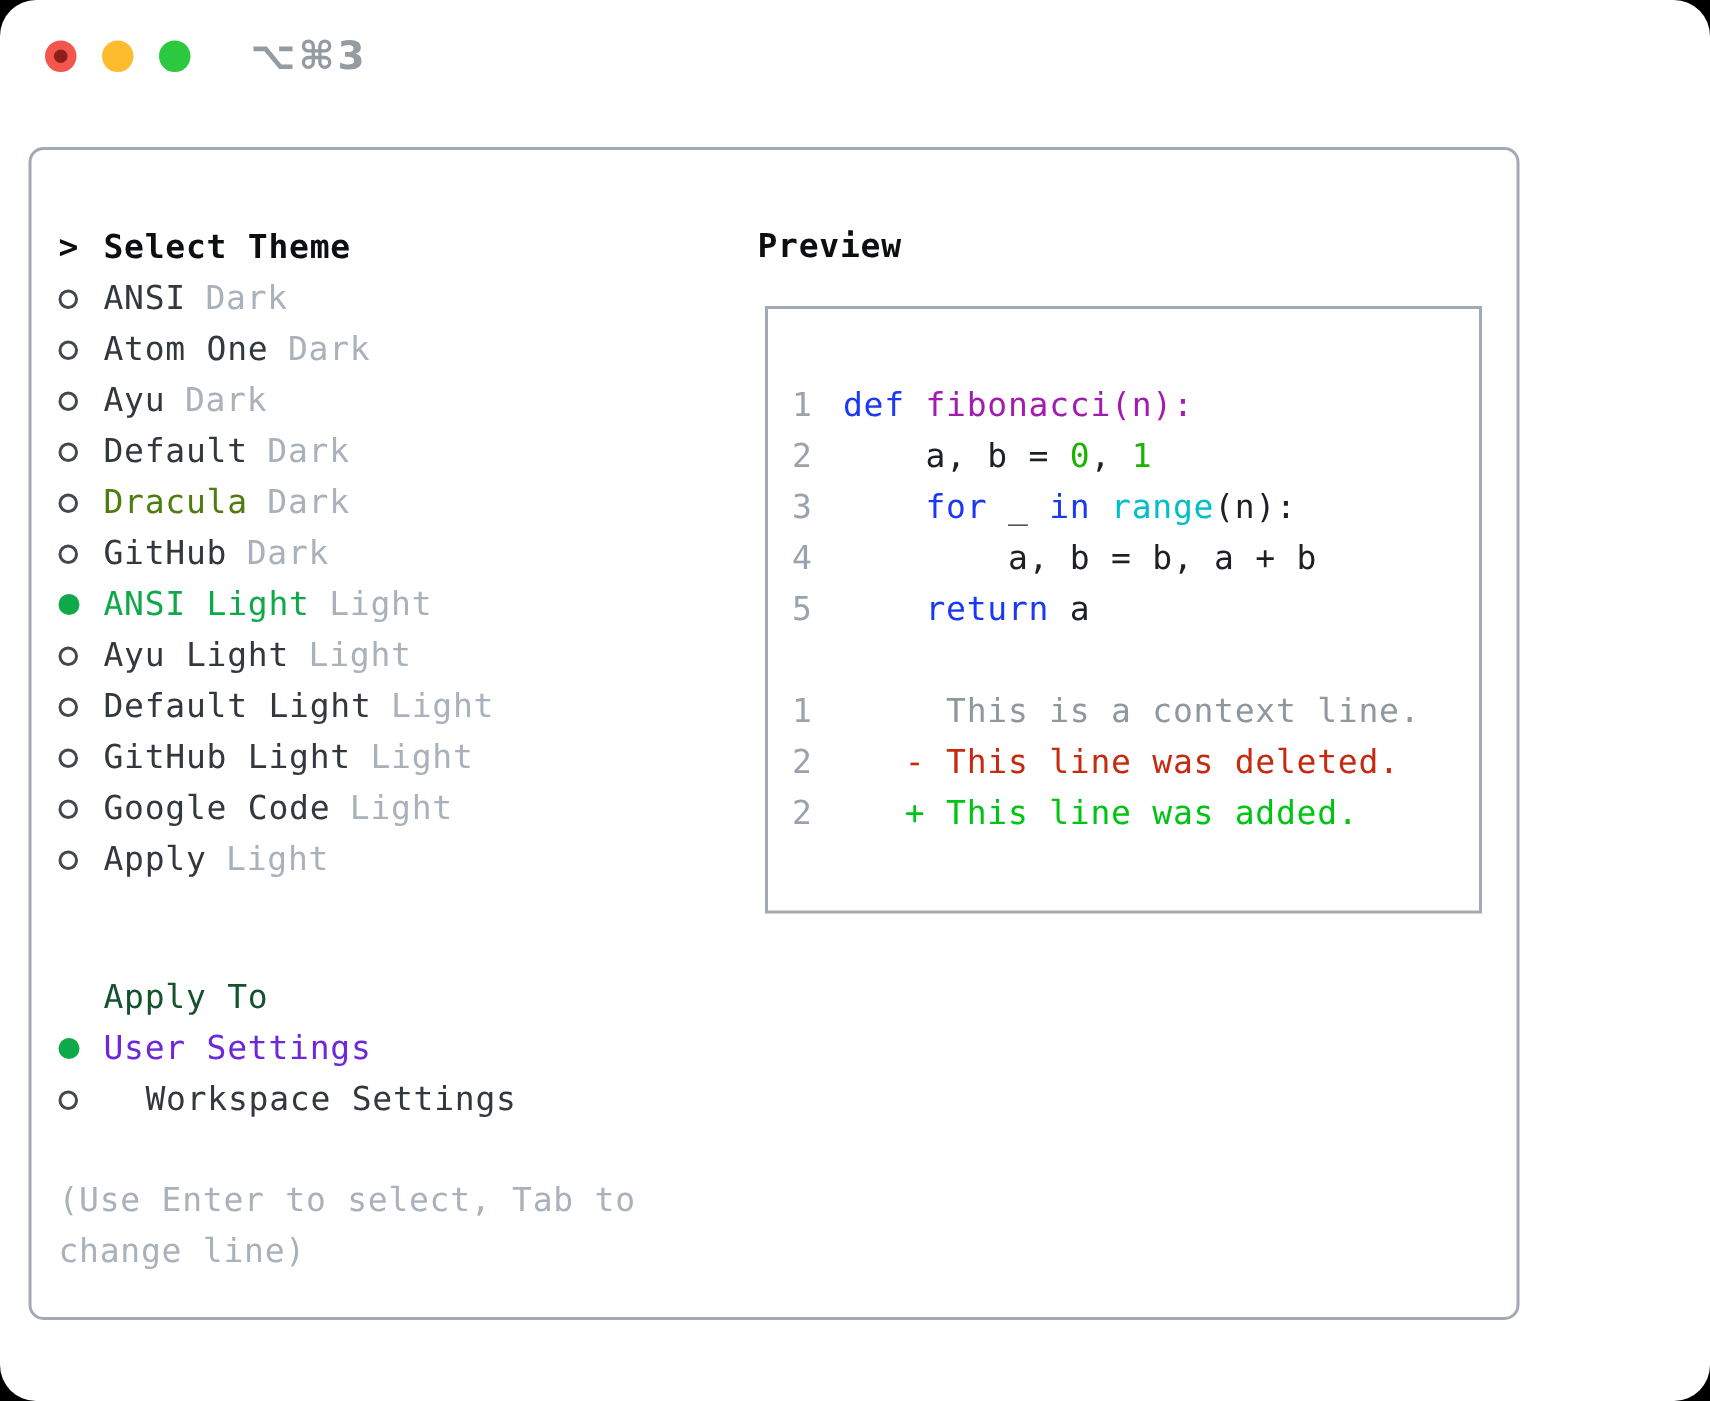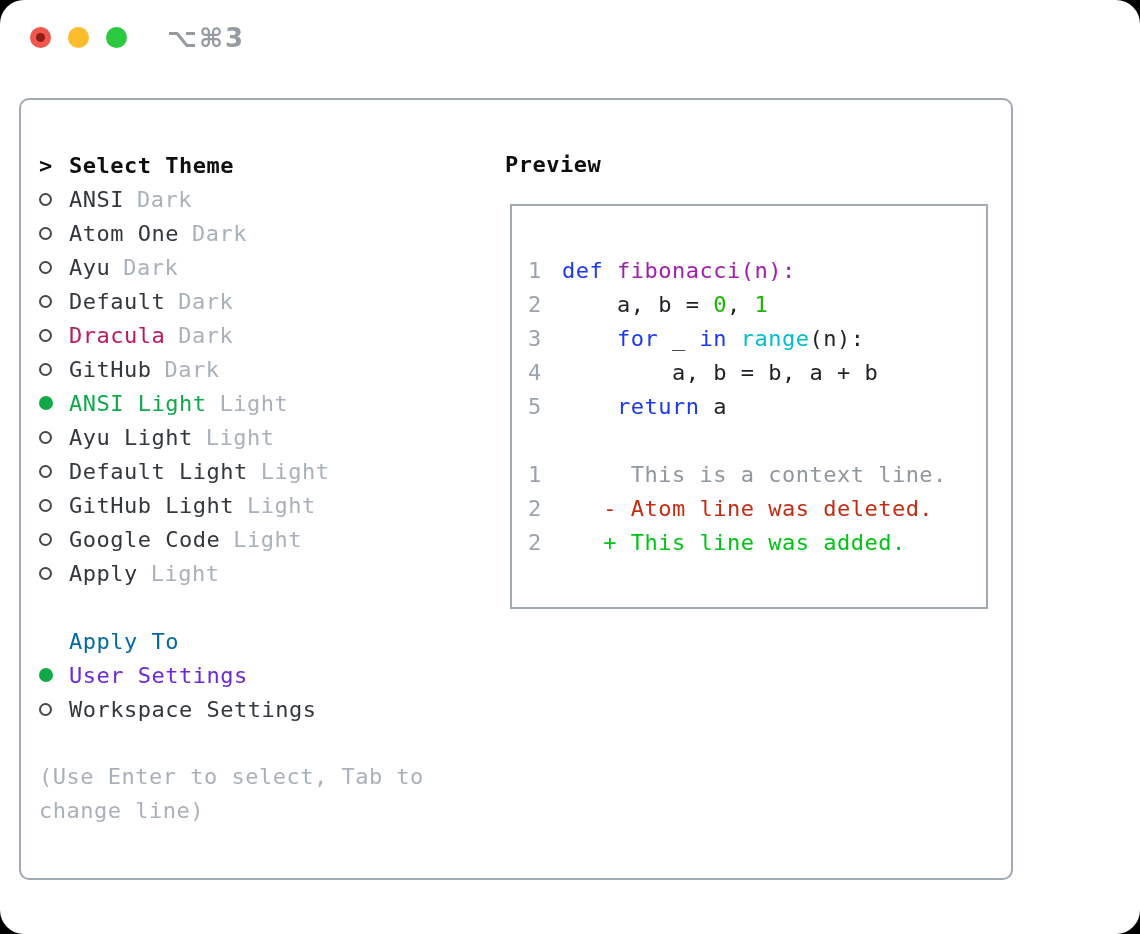--- a/index.html
+++ b/index.html
@@ -59,39 +59,39 @@
     <div class="list">
       <div class="row header">
         <span class="marker"><span class="prompt">&gt;</span></span>
         <span>Select Theme</span>
       </div>
       <div id="theme-items">
           <div class="row"><span class="marker"><span class="ring"></span></span><span style="color: rgb(51, 56, 62);">ANSI</span><span class="variant" style="color: rgb(169, 177, 187);">Dark</span></div>
           <div class="row"><span class="marker"><span class="ring"></span></span><span style="color: rgb(51, 56, 62);">Atom One</span><span class="variant" style="color: rgb(169, 177, 187);">Dark</span></div>
           <div class="row"><span class="marker"><span class="ring"></span></span><span style="color: rgb(51, 56, 62);">Ayu</span><span class="variant" style="color: rgb(169, 177, 187);">Dark</span></div>
           <div class="row"><span class="marker"><span class="ring"></span></span><span style="color: rgb(51, 56, 62);">Default</span><span class="variant" style="color: rgb(169, 177, 187);">Dark</span></div>
-          <div class="row"><span class="marker"><span class="ring"></span></span><span style="color: #be185d;">Dracula</span><span class="variant" style="color: rgb(169, 177, 187);">Dark</span></div>
+          <div class="row"><span class="marker"><span class="ring"></span></span><span style="color: #4d7c0f;">Dracula</span><span class="variant" style="color: rgb(169, 177, 187);">Dark</span></div>
           <div class="row"><span class="marker"><span class="ring"></span></span><span style="color: rgb(51, 56, 62);">GitHub</span><span class="variant" style="color: rgb(169, 177, 187);">Dark</span></div>
           <div class="row"><span class="marker"><span class="dot" style="background: rgb(15, 169, 74);"></span></span><span style="color: rgb(15, 169, 74);">ANSI Light</span><span class="variant" style="color: rgb(169, 177, 187);">Light</span></div>
           <div class="row"><span class="marker"><span class="ring"></span></span><span style="color: rgb(51, 56, 62);">Ayu Light</span><span class="variant" style="color: rgb(169, 177, 187);">Light</span></div>
           <div class="row"><span class="marker"><span class="ring"></span></span><span style="color: rgb(51, 56, 62);">Default Light</span><span class="variant" style="color: rgb(169, 177, 187);">Light</span></div>
           <div class="row"><span class="marker"><span class="ring"></span></span><span style="color: rgb(51, 56, 62);">GitHub Light</span><span class="variant" style="color: rgb(169, 177, 187);">Light</span></div>
           <div class="row"><span class="marker"><span class="ring"></span></span><span style="color: rgb(51, 56, 62);">Google Code</span><span class="variant" style="color: rgb(169, 177, 187);">Light</span></div>
           <div class="row"><span class="marker"><span class="ring"></span></span><span style="color: rgb(51, 56, 62);">Apply</span><span class="variant" style="color: rgb(169, 177, 187);">Light</span></div>
         </div>
 
       <div class="spacer"></div>
 
-      <div class="row" style="color:#0369a1;">
+      <div class="row" style="color:#14532d;margin-top:24px;">
         <span class="marker"></span>
         <span>Apply To</span>
       </div>
       <div id="apply-options">
           <div class="row"><span class="marker"><span class="dot" style="background: rgb(15, 169, 74);"></span></span><span style="color: #6d28d9;">User Settings</span></div>
-          <div class="row"><span class="marker"><span class="ring"></span></span><span style="color: rgb(51, 56, 62);">Workspace Settings</span></div>
+          <div class="row"><span class="marker"><span class="ring"></span></span><span style="color: rgb(51, 56, 62); margin-left: 28px;">Workspace Settings</span></div>
         </div>
 
       <div class="spacer"></div>
 
       <div class="help-line" style="color: rgb(169, 177, 187);">(Use Enter to select, Tab to</div>
       <div class="help-line" style="color: rgb(169, 177, 187);">change line)</div>
     </div>
 
     <div class="preview-title">Preview</div>
 
@@ -99,19 +99,19 @@
       <div id="code-lines">
           <div class="cline"><span class="ln" style="color: rgb(154, 163, 173);">1</span><span class="code-text"><span style="color: rgb(27, 56, 242);">def</span><span style="color: #a21caf;"> fibonacci(n):</span></span></div>
           <div class="cline"><span class="ln" style="color: rgb(154, 163, 173);">2</span><span class="code-text"><span style="color: rgb(29, 33, 37);">    a, b = </span><span style="color: rgb(28, 180, 0);">0</span><span style="color: rgb(29, 33, 37);">, </span><span style="color: rgb(28, 180, 0);">1</span></span></div>
           <div class="cline"><span class="ln" style="color: rgb(154, 163, 173);">3</span><span class="code-text"><span style="color: rgb(29, 33, 37);">    </span><span style="color: rgb(27, 56, 242);">for</span><span style="color: rgb(29, 33, 37);"> _ </span><span style="color: rgb(27, 56, 242);">in</span><span style="color: rgb(29, 33, 37);"> </span><span style="color: rgb(0, 191, 200);">range</span><span style="color: rgb(29, 33, 37);">(n):</span></span></div>
           <div class="cline"><span class="ln" style="color: rgb(154, 163, 173);">4</span><span class="code-text"><span style="color: rgb(29, 33, 37);">        a, b = b, a + b</span></span></div>
           <div class="cline"><span class="ln" style="color: rgb(154, 163, 173);">5</span><span class="code-text"><span style="color: rgb(29, 33, 37);">    </span><span style="color: rgb(27, 56, 242);">return</span><span style="color: rgb(29, 33, 37);"> a</span></span></div>
         </div>
       <div class="spacer"></div>
       <div id="diff-lines">
           <div class="cline"><span class="ln" style="color: rgb(154, 163, 173);">1</span><span class="code-text" style="color: rgb(143, 151, 159);">     This is a context line.</span></div>
-          <div class="cline"><span class="ln" style="color: rgb(154, 163, 173);">2</span><span class="code-text" style="color: rgb(197, 43, 16);">   - Atom line was deleted.</span></div>
+          <div class="cline"><span class="ln" style="color: rgb(154, 163, 173);">2</span><span class="code-text" style="color: rgb(197, 43, 16);">   - This line was deleted.</span></div>
           <div class="cline"><span class="ln" style="color: rgb(154, 163, 173);">2</span><span class="code-text" style="color: rgb(0, 196, 20);">   + This line was added.</span></div>
         </div>
     </div>
 
   </div>
 </div>
 
 </body></html>

